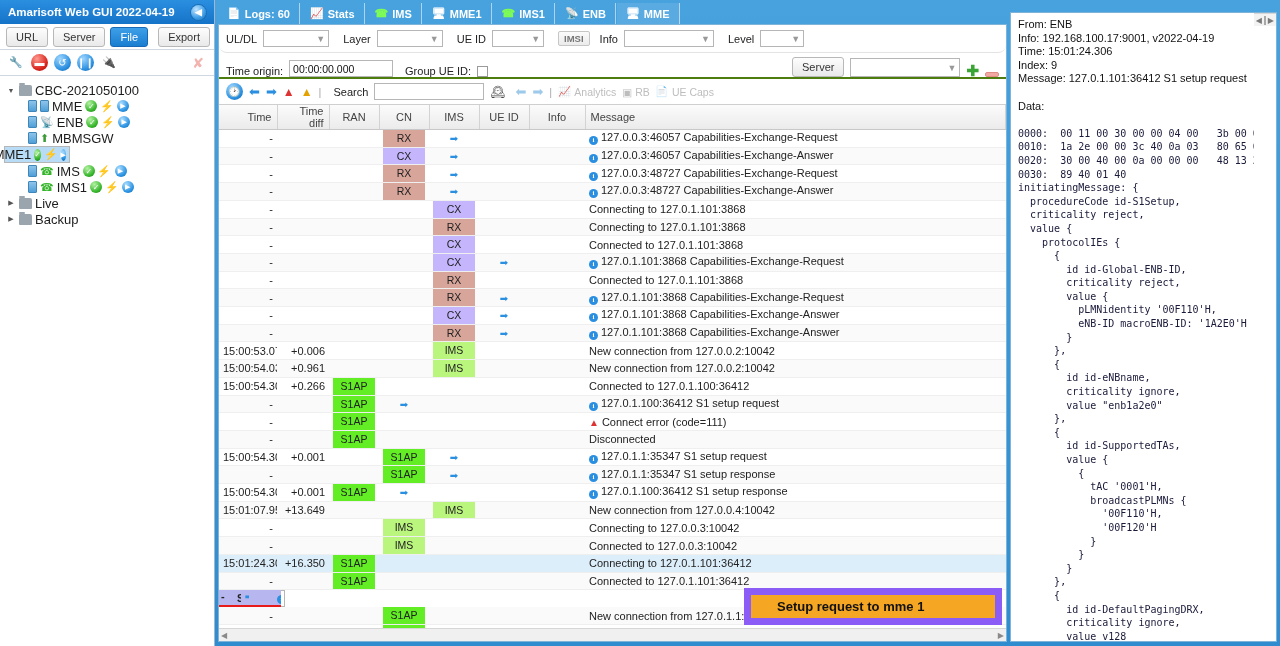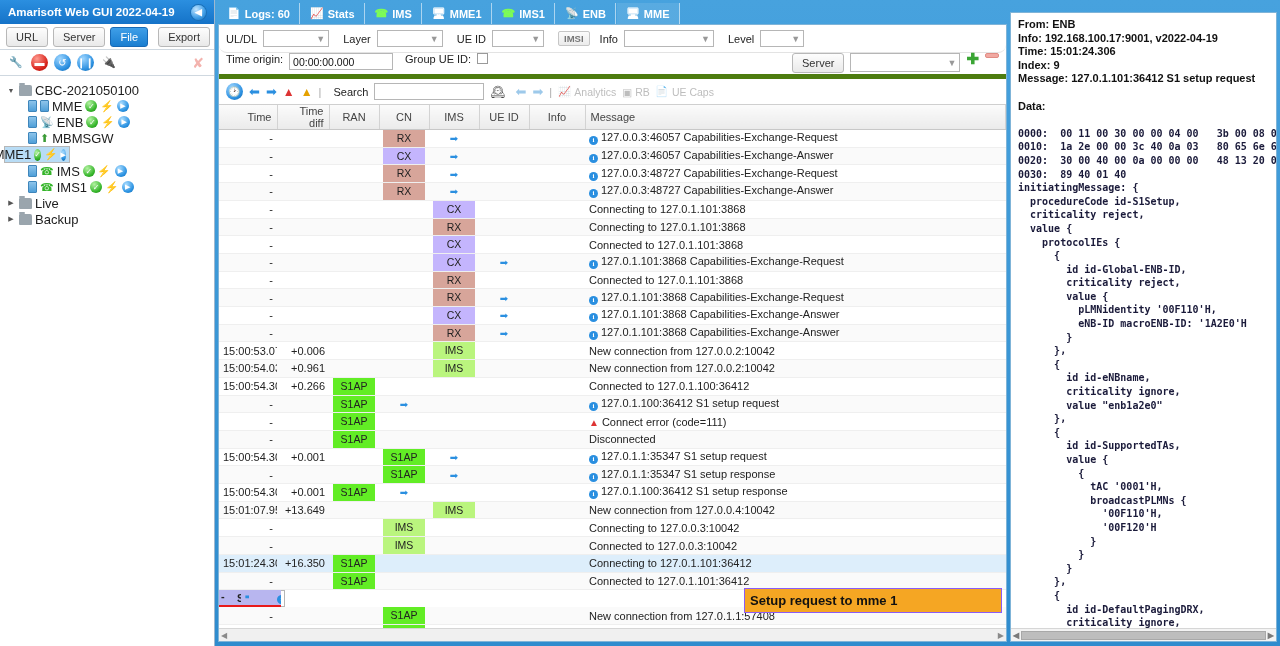--- a/index.html
+++ b/index.html
@@ -75,22 +75,22 @@
   .flabel { font-size:11px; color:#222; }
   .sel { width:66px; height:17px; border:1px solid #b6b6b6; background:#fff;
          display:flex; align-items:center; justify-content:flex-end; padding-right:3px;
          font-size:9px; color:#999; cursor:pointer; }
   .sel.w90 { width:90px; }
   .sel.w52 { width:52px; }
   .sel.w44 { width:44px; }
   .imsi-btn { border:1px solid #c6c6c6; background:linear-gradient(#fbfbfb,#ebebeb);
               padding:1px 5px; font-size:9.5px; font-weight:bold; color:#777;
               border-radius:2px; cursor:pointer; }
-  .row2 { height:26px; display:flex; align-items:flex-start; gap:6px; padding:0 7px;
-          border-bottom:5px solid #4d7c0f; }
+  .row2 { height:26px; display:flex; align-items:flex-end; gap:6px; padding:0 7px;
+          border-bottom:2px solid #4d7c0f; }
   .timeorigin { width:104px;height:17px;border:1px solid #b6b6b6;background:#fff;
                 font-size:10.5px;padding:0 3px;display:flex;align-items:center;color:#111; }
   .chk { width:11px;height:11px;border:1px solid #9a9a9a;background:#fff;cursor:pointer; }
   .row2 .grow { flex:1; }
   .plus { color:#3aa534; font-size:15px; font-weight:bold; cursor:pointer; line-height:12px;}
   .minusbox { width:14px;height:5px;background:#f1a9a2;border:1px solid #e08c84;border-radius:2px;cursor:pointer;}
   .row3 { height:26px; display:flex; align-items:center; gap:6px; padding:0 7px;
           border-bottom:1px solid #cfcfcf; }
   .searchbox { width:110px;height:17px;border:1px solid #b6b6b6;background:#fff; cursor:text;}
   .sepv { color:#aaa; }
@@ -119,33 +119,33 @@
   .b-rx { background:#d7a59a; }
   .b-cx { background:#c4b5fd; }
   .b-ims{ background:#baf57e; }
   .b-s1ap{ background:#62ed25; }
   .arr { color:#2a8fe0; font-size:10px; }
   .infoi { display:inline-block; width:9px;height:9px;border-radius:50%;
            background:#2a8fe0; color:#fff; font-size:7px; font-weight:bold;
            text-align:center; line-height:9px; margin-right:3px; vertical-align:-1px;
            font-family:"Liberation Serif", serif; }
   .err { color:#d33; margin-right:3px; font-size:10px;}
-  .callout { position:absolute; background:#f5a623; border:1px solid #8b5cf6;
-             color:#111; font-weight:bold; font-size:13px; padding:3px 5px;
+  .callout { position:absolute; background:#f5a623; border:7px solid #8b5cf6;
+             color:#111; font-weight:bold; font-size:13px; padding:3px 26px;
              white-space:nowrap; }
   .hscroll { height:13px; background:#f0f0f0; border-top:1px solid #d6d6d6;
              display:flex; align-items:center; justify-content:space-between; padding:0 2px;
              color:#8a8a8a; font-size:8px; }
 
   
   .right { width:270px; height:646px; display:flex; flex-direction:column;
            background:linear-gradient(#47a2de,#2f8cce); }
   .right-top { height:12px; }
   .right-body { flex:1; margin:0 3px 4px 0; background:#fff; border:1px solid #7fb4d8;
-                display:flex; flex-direction:column; overflow:hidden;font-weight:bold; }
+                display:flex; overflow:hidden; }
   .detail { flex:1; padding:5px 7px; overflow:hidden; }
   .dline { font-size:11px; color:#111; line-height:13.6px; white-space:pre; }
   .mono { font-family:"DejaVu Sans Mono","Liberation Mono",monospace; font-size:10px;
           line-height:13.6px; white-space:pre; color:#1a1a3a; }
   .rscroll { height:13px; background:#f3f3f3; border-top:1px solid #d6d6d6;
              display:flex; align-items:center; padding:0 2px; gap:2px; }
   .rscroll .thumb { flex:1; height:9px; background:#bdbdbd; border:1px solid #a8a8a8;}
   .rscroll .ar { color:#7a7a7a; font-size:8px; }
 </style>
 </head>

